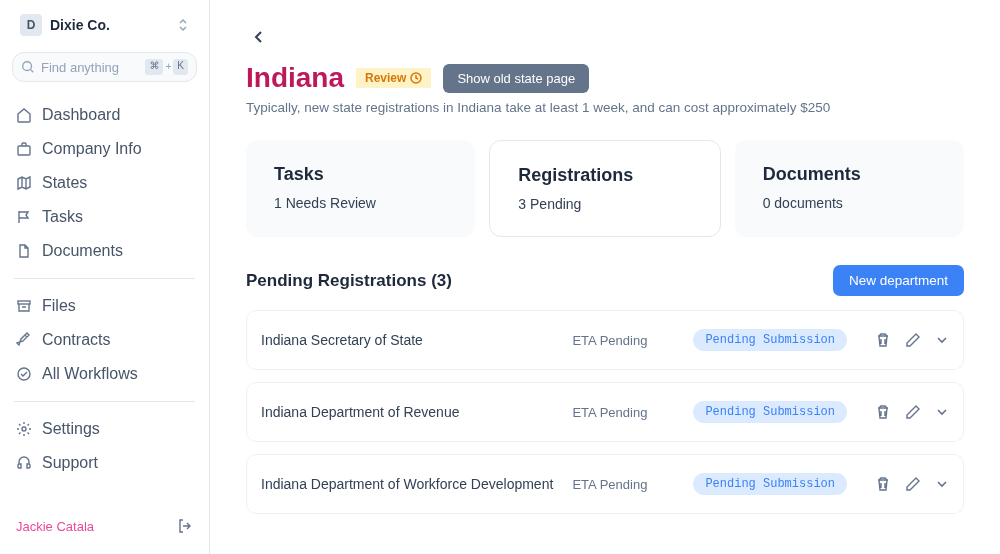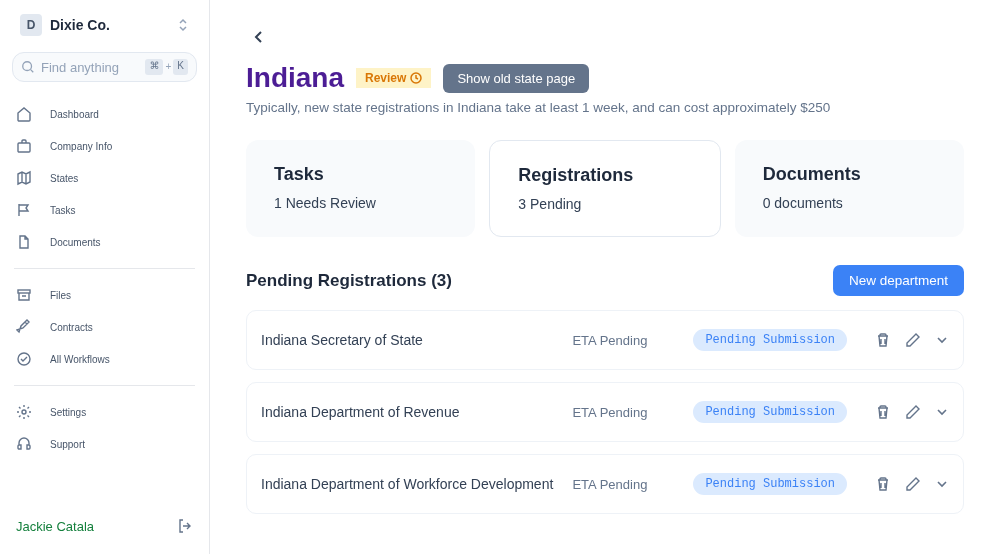--- a/index.html
+++ b/index.html
@@ -13,30 +13,30 @@
     .org-name { font-weight: 600; font-size: 14px; color: #1e293b; }
     .org-chevron { margin-left: auto; color: #94a3b8; }
     
     .search-box { display: flex; align-items: center; gap: 6px; margin: 0 12px 12px; padding: 6px 8px; background: #f8fafc; border: 1px solid #e2e8f0; border-radius: 12px; color: #94a3b8; font-size: 13px; }
     .search-kbd { margin-left: auto; display: flex; gap: 2px; }
     .kbd { background: #e2e8f0; border-radius: 3px; padding: 1px 4px; font-size: 10px; color: #64748b; }
     .kbd-plus { font-size: 10px; color: #94a3b8; line-height: 16px; }
     
     .nav-section { padding: 4px 0; }
     .nav-divider { border: none; border-top: 1px solid #e5e7eb; margin: 6px 14px; }
-    .nav-item { display: flex; align-items: center; gap: 18px; padding: 8px 16px; color: #475569; font-size: 10px; cursor: pointer; }
+    .nav-item { display: flex; align-items: center; gap: 10px; padding: 8px 16px; color: #475569; font-size: 16px; cursor: pointer; }
     .nav-icon { width: 16px; height: 16px; flex-shrink: 0; color: #64748b; }
     
-    .sidebar-footer { margin-top: auto; display: flex; align-items: center; justify-content: space-between; padding: 10px 16px; font-size: 13px; color: #15803d; }
+    .sidebar-footer { margin-top: auto; display: flex; align-items: center; justify-content: space-between; padding: 10px 16px; font-size: 13px; color: #ec4899; }
     
     
     .main { flex: 1; padding: 24px 36px; overflow-y: auto; }
     .back-btn { background: none; border: none; cursor: pointer; color: #334155; padding: 4px; margin-bottom: 12px; }
     .page-header { display: flex; align-items: center; gap: 12px; margin-bottom: 6px; }
-    .page-title { font-size: 28px; font-weight: 700; color: #4c1d95; }
+    .page-title { font-size: 28px; font-weight: 700; color: #be185d; }
     .review-badge { background: #fef3c7; color: #d97706; padding: 3px 9px; border-radius: 0; font-size: 12px; font-weight: 600; display: flex; align-items: center; gap: 4px; }
     .old-page-btn { background: #64748b; color: #fff; border: none; padding: 7px 14px; border-radius: 6px; font-size: 13px; font-weight: 500; cursor: pointer; }
     .subtitle { color: #64748b; font-size: 13.5px; margin-bottom: 25px; }
     
     .cards { display: flex; gap: 14px; margin-bottom: 28px; }
     .card { flex: 1; padding: 24px 28px; border-radius: 12px; }
     .card.plain { background: #f8fafc; }
     .card.outlined { background: #fff; border: 1px solid #e2e8f0; }
     .card-title { font-size: 18px; font-weight: 700; color: #1e293b; margin-bottom: 10px; }
     .card-stat { font-size: 14px; color: #334155; }

